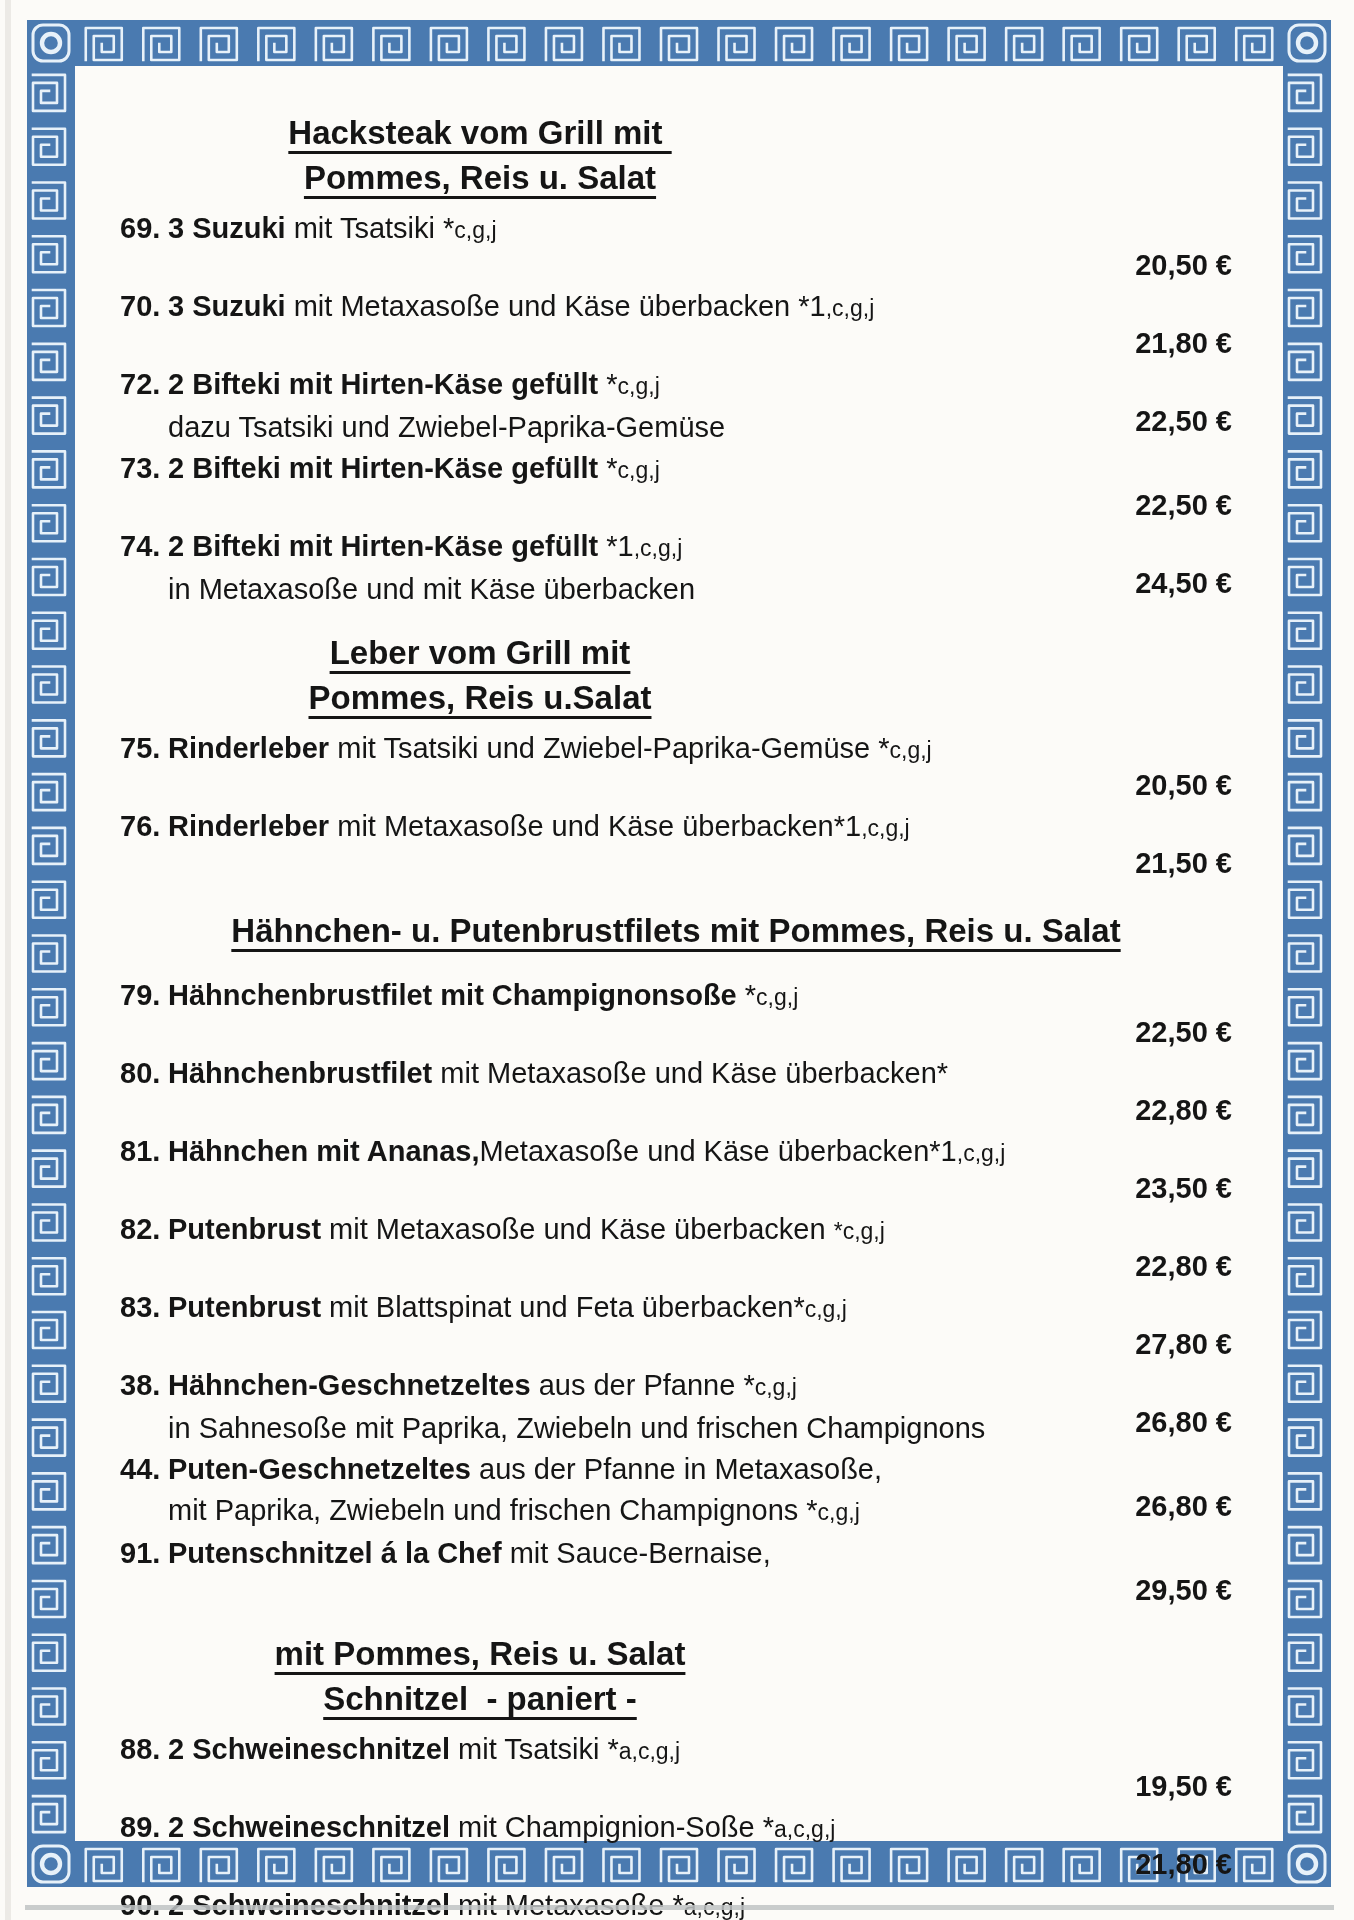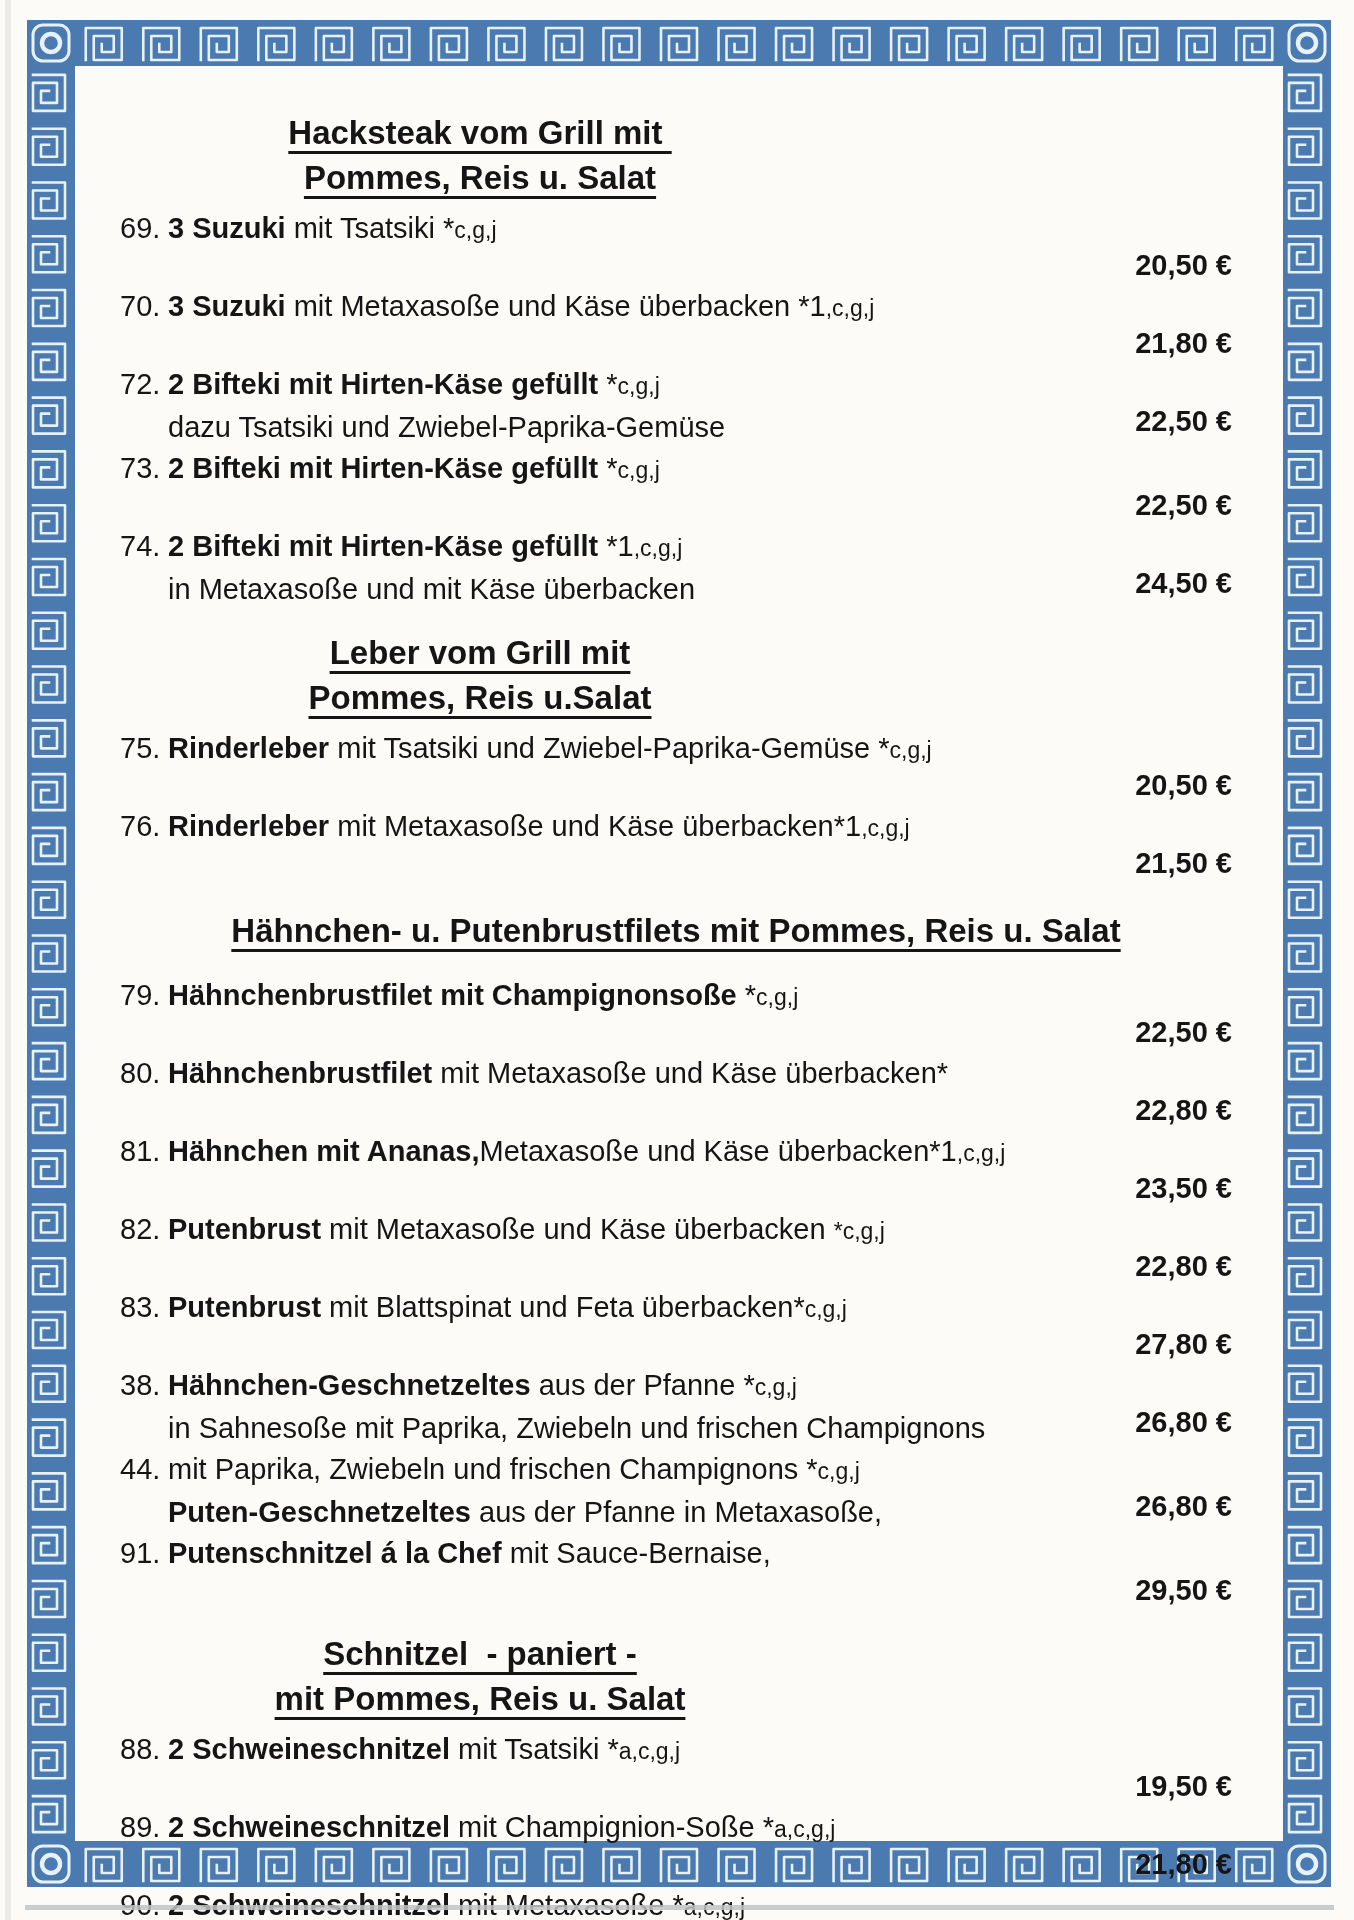--- a/index.html
+++ b/index.html
@@ -18,21 +18,21 @@
   .scanline{position:absolute;left:25px;right:20px;top:1905px;height:5px;background:var(--scanline);opacity:.85;}
   .content{position:absolute;left:78px;top:76px;width:1209px;padding:34px 55px 0 42px;}
   .heading{font-weight:700;font-size:33px;line-height:45px;}
   .heading.center{width:720px;text-align:center;}
   .heading .hline{text-decoration:underline;text-decoration-thickness:3px;text-underline-offset:7px;white-space:pre;}
   .menu-section{margin-bottom:20px;}
   .s0 .heading,.s1 .heading,.s3 .heading{margin-bottom:8px;}
   .s1{margin-bottom:24px;}
   .s2 .heading{margin-bottom:22px;text-align:center;}
   .item-row{display:flex;font-size:29px;line-height:41px;}
-  .num{width:48px;font-weight:400;flex:0 0 auto;}
+  .num{width:48px;font-weight:700;flex:0 0 auto;}
   .txt{flex:1 1 auto;min-width:0;padding-right:6px;}
   .txt .line{white-space:nowrap;}
   .price{flex:0 0 135px;text-align:right;font-weight:700;white-space:nowrap;margin-top:37px;}
   .b{font-weight:700;}
   .sm{font-size:23px;}
 </style>
 </head>
 <body>
 
 <div class="page">
@@ -269,37 +269,37 @@
           <div class="num">38.</div>
           <div class="txt">
             <div class="line"><span class="b ">Hähnchen-Geschnetzeltes</span><span> aus der Pfanne </span><span>*</span><span class="sm">c,g,j</span></div>
             <div class="line cont"><span>in Sahnesoße mit Paprika, Zwiebeln und frischen Champignons</span></div>
           </div>
           <div class="price">26,80 €</div>
         </div>
         <div class="item-row">
           <div class="num">44.</div>
           <div class="txt">
+            <div class="line"><span class="b ">Puten-Geschnetzeltes</span><span> aus der Pfanne in Metaxasoße,</span></div>
             <div class="line cont"><span>mit Paprika, Zwiebeln und frischen Champignons </span><span>*</span><span class="sm">c,g,j</span></div>
-            <div class="line"><span class="b ">Puten-Geschnetzeltes</span><span> aus der Pfanne in Metaxasoße,</span></div>
           </div>
           <div class="price">26,80 €</div>
         </div>
         <div class="item-row">
           <div class="num">91.</div>
           <div class="txt">
             <div class="line"><span class="b ">Putenschnitzel á la Chef</span><span> mit Sauce-Bernaise,</span></div>
           </div>
           <div class="price">29,50 €</div>
         </div>
       </div>
       <div class="menu-section s3">
         <div class="heading center">
+          <div class="hrow"><span class="hline">mit Pommes, Reis u. Salat</span></div>
           <div class="hrow"><span class="hline">Schnitzel  - paniert -</span></div>
-          <div class="hrow"><span class="hline">mit Pommes, Reis u. Salat</span></div>
         </div>
         <div class="item-row">
           <div class="num">88.</div>
           <div class="txt">
             <div class="line"><span class="b ">2 Schweineschnitzel</span><span> mit Tsatsiki </span><span>*</span><span class="sm">a,c,g,j</span></div>
           </div>
           <div class="price">19,50 €</div>
         </div>
         <div class="item-row">
           <div class="num">89.</div>

